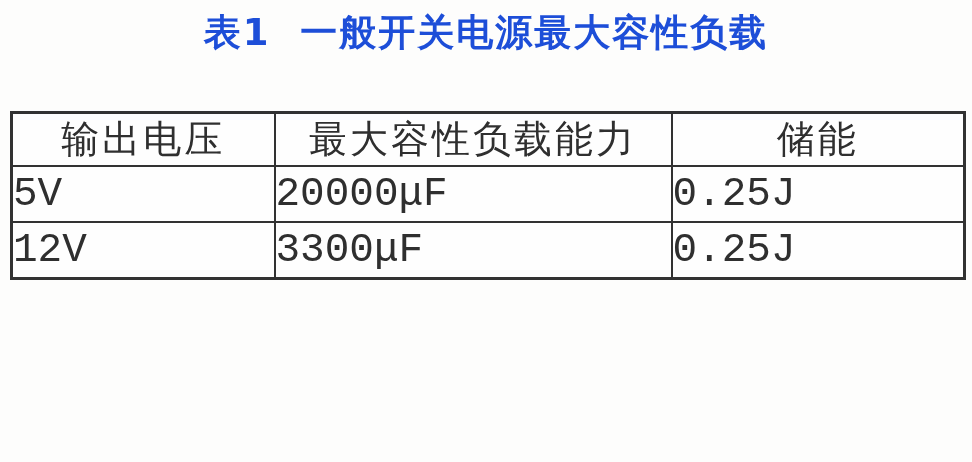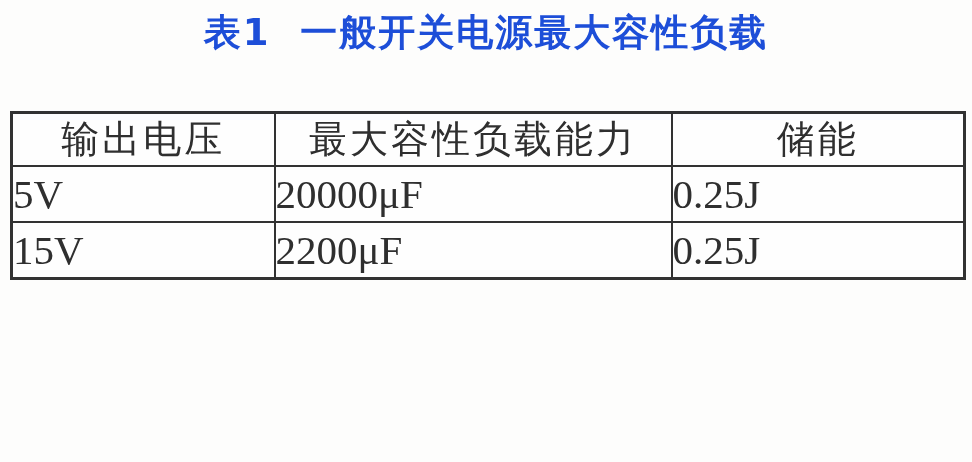--- a/index.html
+++ b/index.html
@@ -51,21 +51,21 @@
   .data-table th {
     height: 50px;
     font-weight: normal;
     font-size: 38px;
     font-family: "Liberation Serif", "DejaVu Serif", serif;
     letter-spacing: 3px;
   }
   .data-table td {
     height: 54px;
     font-size: 41px;
-    font-family: Liberation Serif, serif;
+    font-family: Liberation Mono, monospace;
   }
 </style>
 </head>
 <body>
 
 <div class="caption">表1  一般开关电源最大容性负载</div>
 
 <table class="data-table">
   <colgroup>
     <col class="c1">
@@ -79,18 +79,18 @@
       <th>储能</th>
     </tr>
   </thead>
   <tbody>
     <tr>
       <td>5V</td>
       <td>20000μF</td>
       <td>0.25J</td>
     </tr>
     <tr>
-      <td>15V</td>
-      <td>2200μF</td>
+      <td>12V</td>
+      <td>3300μF</td>
       <td>0.25J</td>
     </tr>
   </tbody>
 </table>
 
 </body></html>

